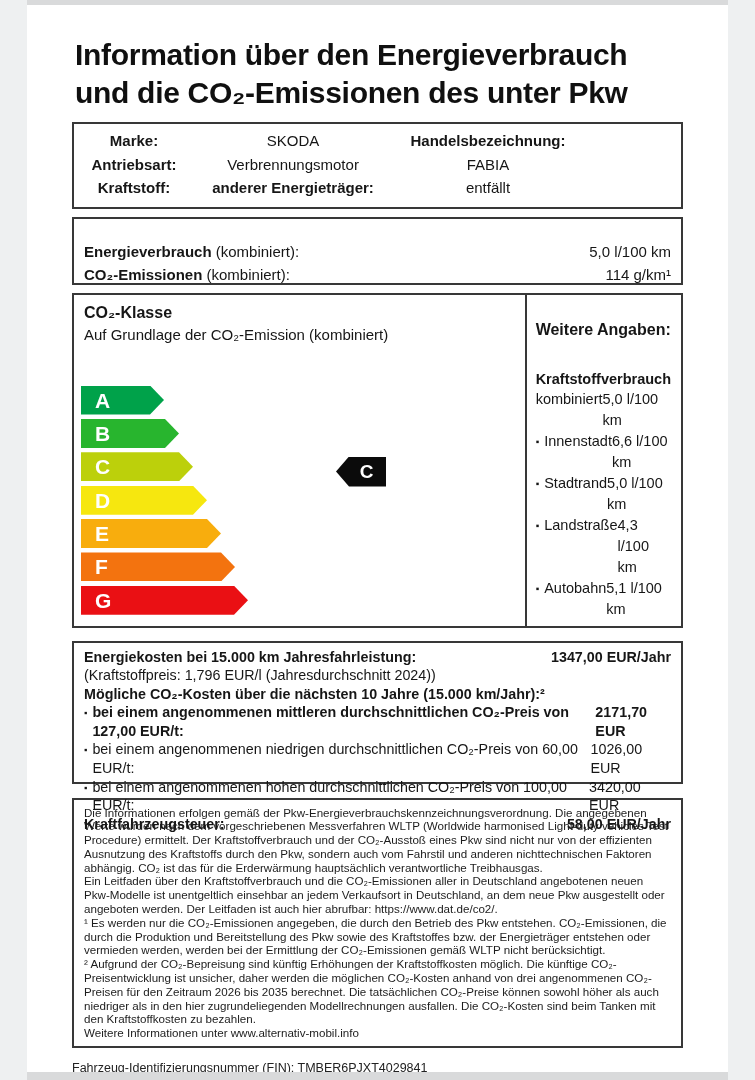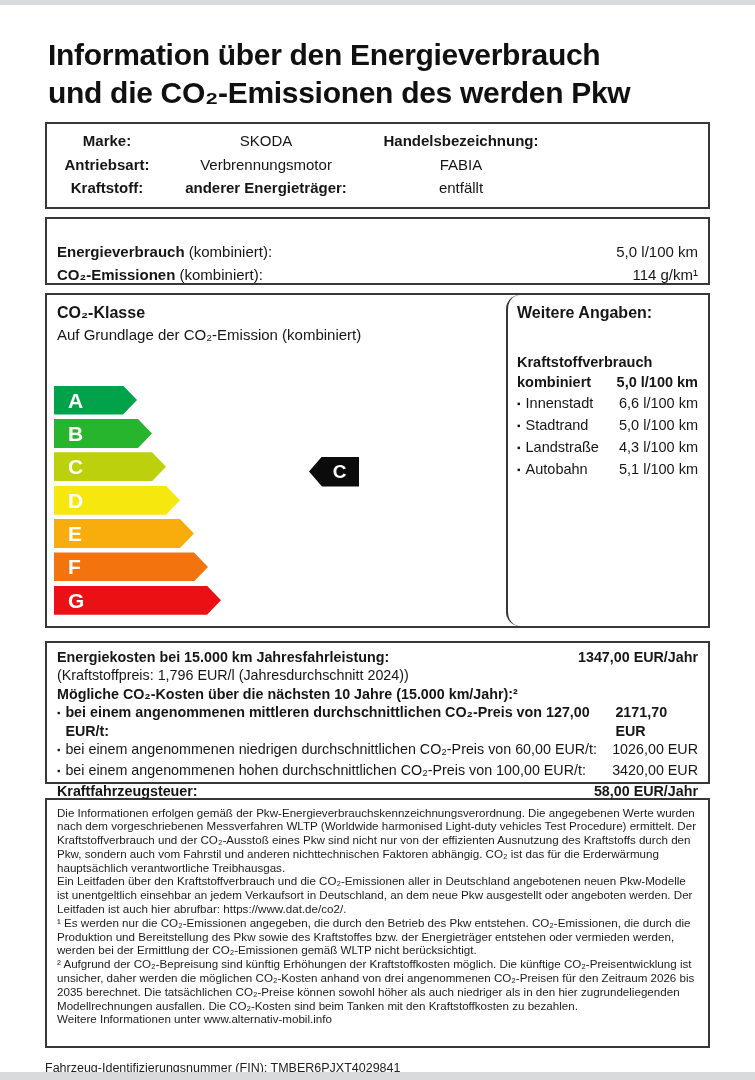--- a/index.html
+++ b/index.html
@@ -1,17 +1,17 @@
 <!DOCTYPE html>
 <html><head>
 <meta charset="utf-8">
 <style>
   html,body{margin:0;padding:0;background:#eef0f1;}
   .page{
-    position:relative; width:755px; height:1080px; background:#ffffff;
+    position:relative; width:701px; height:1080px; background:#ffffff;
     font-family:"Liberation Sans", sans-serif; color:#161616; overflow:hidden;
     margin:0 auto;
   }
   .edge-strip{position:absolute;left:0;width:100%;background:#d9dadb;}
   .edge-strip.top{top:0;height:5px;}
   .edge-strip.bottom{bottom:0;height:8px;}
 
   .title{margin:36px 45px 10px 48px;font-size:30px;font-weight:700;line-height:38px;letter-spacing:-0.3px;color:#101010;}
 
   .box{border:2px solid #383838;margin:0 45px;background:#fff;}
@@ -22,41 +22,41 @@
   .italic{font-style:italic;}
 
   
   .box.consumption{margin-top:8px;height:68px;box-sizing:border-box;}
   .cons-row{display:flex;justify-content:space-between;padding:0 10px;font-size:15px;line-height:23px;}
   .cons-row:first-child{padding-top:21px;}
 
   
   .box.co2{margin-top:8px;height:335px;box-sizing:border-box;display:flex;gap:24px;}
   .co2-left{position:relative;width:435px;box-sizing:border-box;padding:7px 10px;}
-  .co2-right{flex:1;border-left:2px solid #383838;box-sizing:border-box;padding:7px 10px 7px 9px;border-radius:14px;}
+  .co2-right{flex:1;border-left:2px solid #383838;box-sizing:border-box;padding:24px 10px 7px 9px;}
   .co2-h{font-size:16px;font-weight:700;line-height:22px;}
   .co2-sub{font-size:15px;line-height:21px;}
   .scale{margin-top:41px;margin-left:-3px;}
   .class-row{height:29px;margin-bottom:4.4px;}
   .class-arrow{height:29px;position:relative;
     clip-path:polygon(0 0, calc(100% - 14px) 0, 100% 50%, calc(100% - 14px) 100%, 0 100%);}
   .class-letter{display:inline-block;padding-left:14px;font-size:21px;font-weight:700;color:#ffffff;line-height:29px;}
   .marker{
     position:absolute;left:262px;top:162px;width:50px;height:30px;background:#0b0b0b;
     clip-path:polygon(0 50%, 13px 0, 100% 0, 100% 100%, 13px 100%);
     display:flex;align-items:center;justify-content:center;
   }
   .marker span{color:#fff;font-size:19px;font-weight:700;padding-left:11px;}
 
   .more-h{font-size:16px;font-weight:700;line-height:22px;}
   .fuel-h{font-size:14.5px;font-weight:700;margin-top:28px;line-height:20px;}
   .more-row{display:flex;justify-content:space-between;font-size:14.5px;line-height:21px;}
   .more-row .l{display:flex;align-items:baseline;}
   .more-row .bullet{font-size:10px;margin-right:5px;position:relative;top:-1px;}
-  .more-row.bold{font-weight:700;}
+  .more-row.bold{font-weight:400;}
 
   
   .box.costs{margin-top:13px;padding:5px 10px 6px 10px;box-sizing:border-box;height:143px;}
   .cost-row{display:flex;justify-content:space-between;font-size:14.3px;line-height:18.6px;}
   .cost-row .l{display:flex;align-items:baseline;}
   .cost-row .bullet{font-size:9.5px;margin-right:5px;position:relative;top:-1px;}
   .cost-row.bold{font-weight:700;}
 
   
   .box.fineprint{margin-top:14px;padding:6px 10px;box-sizing:border-box;height:250px;font-size:11.6px;line-height:13.8px;color:#1c1c1c;}
@@ -66,21 +66,21 @@
   .footer{display:flex;justify-content:space-between;margin:13px 45px 0 45px;font-size:12.5px;color:#222;flex-direction:column;}
 </style>
 </head>
 <body>
 
 <div class="page">
   <div class="edge-strip top"></div>
 
   <div class="title">
     <div>Information über den Energieverbrauch</div>
-    <div>und die CO₂-Emissionen des werden Pkw</div>
+    <div>und die CO₂-Emissionen des unter Pkw</div>
   </div>
 
   <div class="box">
     <div class="vehicle-grid">
       <span class="lbl">Marke:</span>
       <span>SKODA</span>
       <span class="lbl">Handelsbezeichnung:</span>
       <span></span>
 
       <span class="lbl">Antriebsart:</span>

